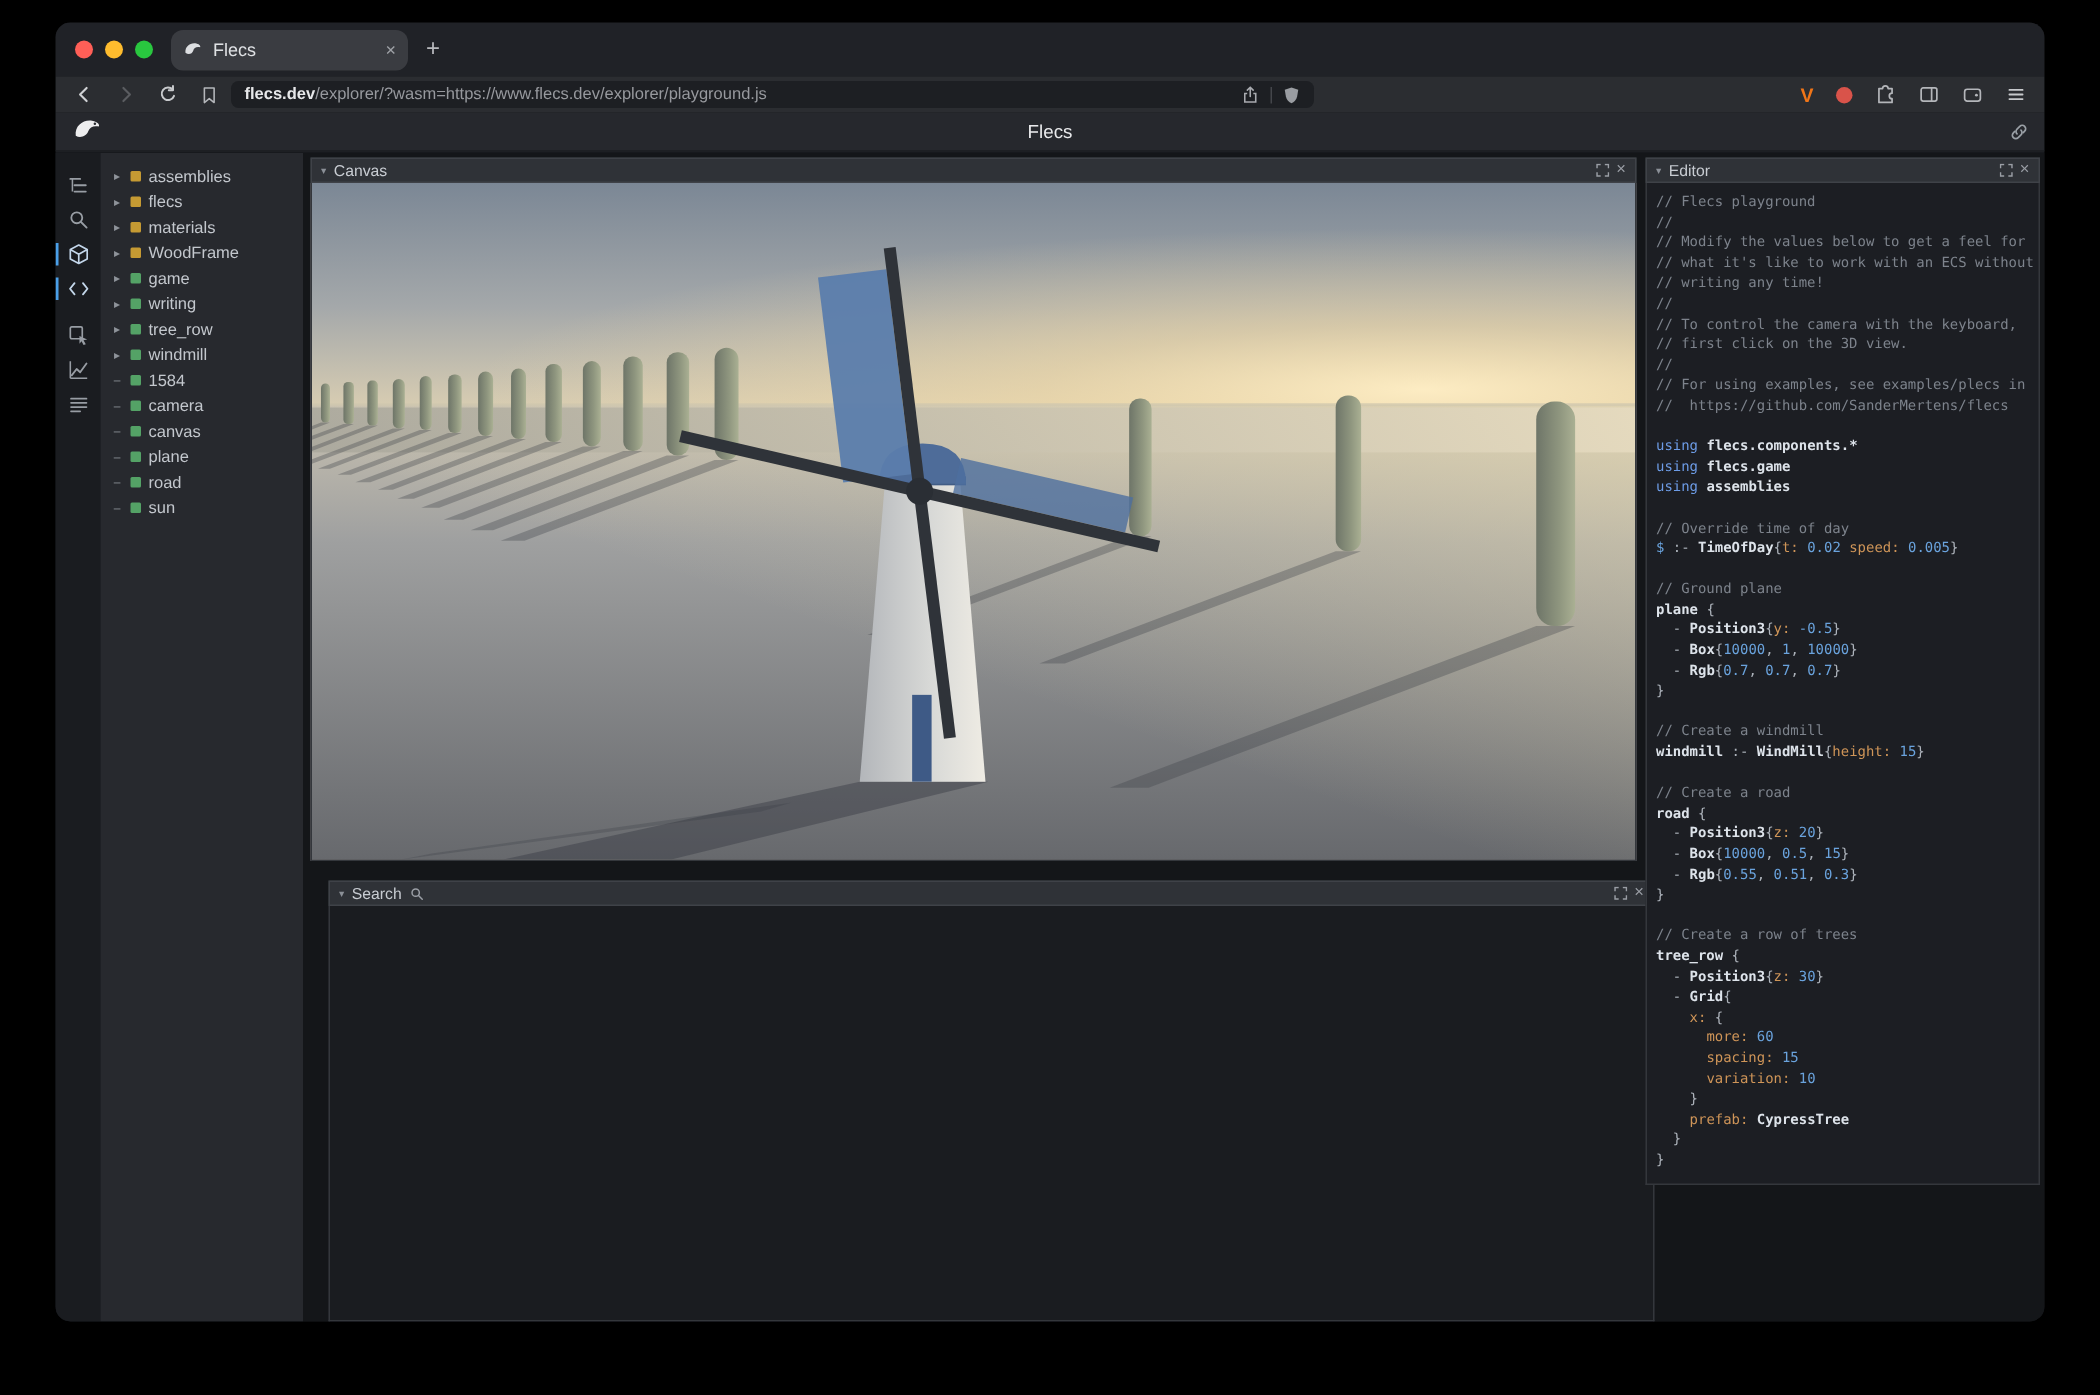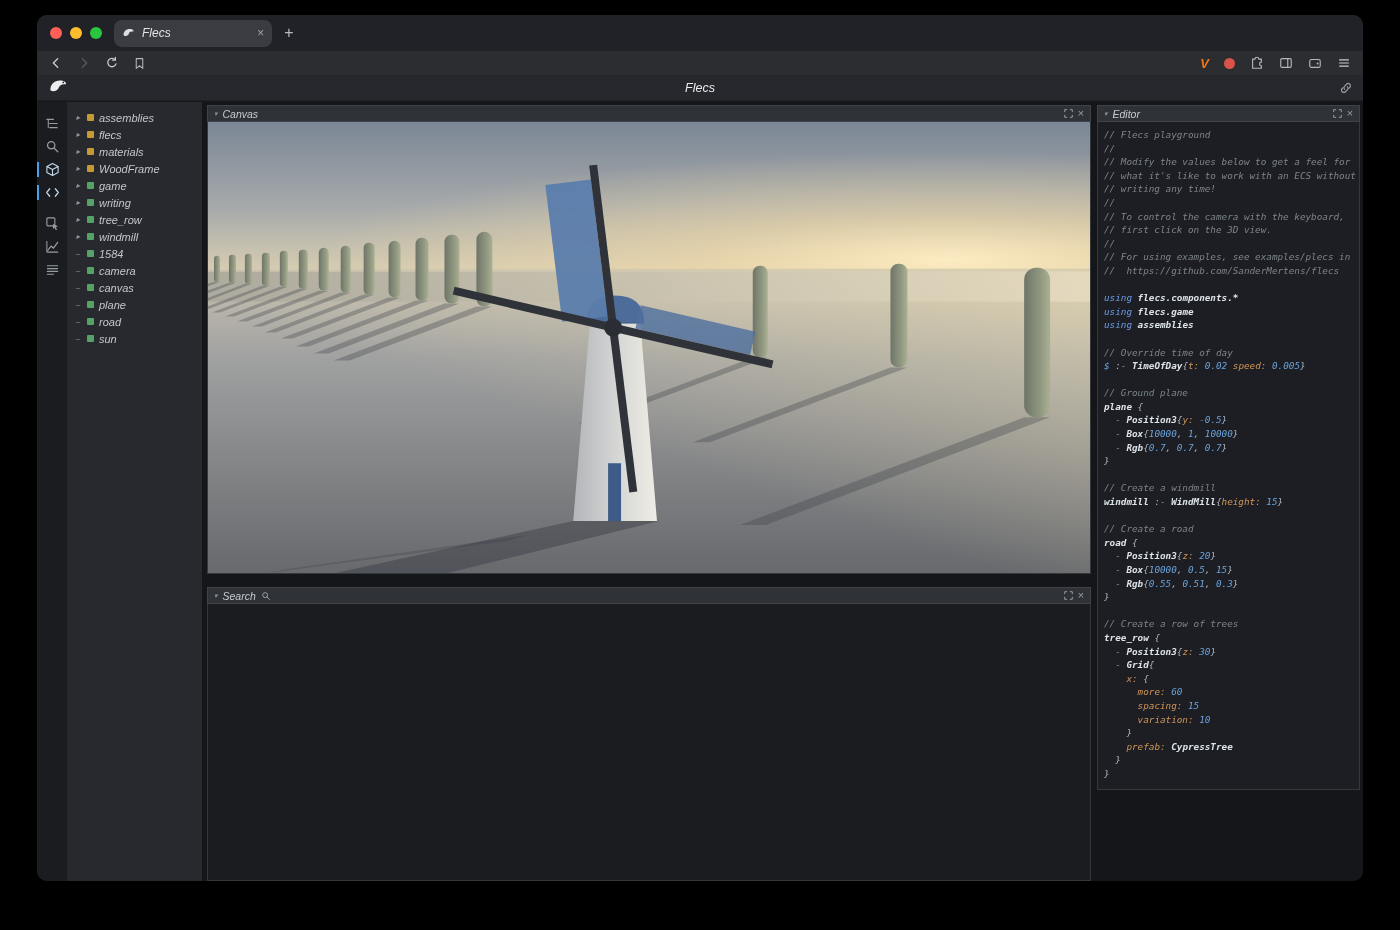--- a/index.html
+++ b/index.html
@@ -1,17 +1,17 @@
 <!DOCTYPE html>
 <html><head>
 <meta charset="utf-8">
 <style>
   * { box-sizing: border-box; margin: 0; padding: 0; }
   html,body { width:1400px; height:930px; background:#000; font-family:"Liberation Sans",sans-serif; overflow:hidden; }
-  .window { position:absolute; left:37px; top:15px; width:1326px; height:866px; background:#17191d; border-radius:10px; overflow:hidden;font-style:italic; }
+  .window { position:absolute; left:37px; top:15px; width:1326px; height:866px; background:#17191d; border-radius:10px; overflow:hidden; }
 
   
   .tabstrip { height:36px; background:#202227; display:flex; align-items:center; }
   .traffic { display:flex; gap:8px; padding:0 12px 0 13px; }
   .dot { width:12px; height:12px; border-radius:50%; }
   .tab { width:158px; height:27px; background:#3a3c41; border-radius:8px; display:flex; align-items:center; gap:7px; padding:0 8px; color:#dfe1e4; font-size:12px; }
   .tab .close { margin-left:auto; color:#9ea1a6; font-size:12px; cursor:default; }
   .newtab { color:#b8babe; font-size:16px; margin-left:12px; }
 
   .toolbar { height:24px; background:#2b2d31; display:flex; align-items:center; padding:0 12px; }
@@ -49,21 +49,21 @@
   .panel-h .chev { color:#8b9097; font-size:7px; }
   .panel-h .hsp { flex:1; }
   .panel-h .hic { display:flex; color:#9a9ea5; }
   .panel-h .x { color:#9a9ea5; font-size:11px; line-height:11px; }
   .panel-b { border:1px solid #34373c; border-top:none; }
 
   .canvas-panel { left:170px; top:3px; width:884px; }
   .canvas-body { height:452px; background:#888; overflow:hidden; }
   .canvas-body svg { display:block; width:100%; height:100%; }
 
-  .search-panel { left:170px; top:485px; width:884px; }
+  .search-panel { left:182px; top:485px; width:884px; }
   .search-body { height:277px; background:#1a1c20; }
 
   .editor-panel { left:1060px; top:3px; width:263px; }
   .editor-body { background:#1c1e23; padding:6px 2px 8px 6px; overflow:hidden; }
   .cl { font-family:"DejaVu Sans Mono",monospace; font-size:9.3px; line-height:13.6px; white-space:pre; color:#aeb4bc; }
   .tok-c { color:#7d838c; }
   .tok-k { color:#6d9ce6; }
   .tok-i { color:#dde3ea; font-weight:bold; }
   .tok-p { color:#cf9558; }
   .tok-n { color:#6aa3dd; }
@@ -107,20 +107,37 @@
       <svg width="14" height="14" viewBox="0 0 16 16">
           <path d="M12.6 9 A4.8 4.8 0 1 1 11.6 4.2" stroke="#c7c9cc" stroke-width="1.5" fill="none" stroke-linecap="round"></path>
           <path d="M11.8 1.6 L11.8 4.8 L8.6 4.8" stroke="#c7c9cc" stroke-width="1.5" fill="none" stroke-linecap="round" stroke-linejoin="round"></path>
         </svg>
     </span>
     <span class="navbtn" style="margin-right:4px;">
       <svg width="13" height="13" viewBox="0 0 16 16">
           <path d="M4 2 H12 V14 L8 10.8 L4 14 Z" stroke="#b4b6ba" stroke-width="1.3" fill="none" stroke-linejoin="round"></path>
         </svg>
     </span>
+    <div class="urlbar">
+      <span class="host">flecs.dev</span>
+        <span class="path">/explorer/?wasm=https://www.flecs.dev/explorer/playground.js</span>
+      <span class="sp"></span>
+      <span style="display:flex;">
+        <svg width="13" height="13" viewBox="0 0 16 16">
+            <path d="M5.5 6.5 H3.5 V13.5 H12.5 V6.5 H10.5" stroke="#a9abb0" stroke-width="1.3" fill="none"></path>
+            <path d="M8 1.5 V9 M5.6 3.8 L8 1.4 L10.4 3.8" stroke="#a9abb0" stroke-width="1.3" fill="none" stroke-linecap="round" stroke-linejoin="round"></path>
+          </svg>
+      </span>
+      <span class="url-div"></span>
+      <span style="display:flex;">
+        <svg width="12" height="13" viewBox="0 0 16 16">
+            <path d="M8 1 L14 3 L13 9 C12.5 12 10.2 13.9 8 15 C5.8 13.9 3.5 12 3 9 L2 3 Z" fill="#9a9da2"></path>
+          </svg>
+      </span>
+    </div>
     <span class="tool-sp"></span>
     <div class="cluster">
       <span class="vpn" style="color: rgb(240, 117, 24);">V</span>
       <span class="reddot" style="background: rgb(217, 83, 74);"></span>
       <span style="display:flex;">
         <svg width="14" height="14" viewBox="0 0 16 16">
             <path d="M5.8 3.5 a2.1 2.1 0 0 1 4.2 0 H13 V7 a2.1 2.1 0 0 0 0 4.2 V14 H3 V3.5 Z" stroke="#b4b6ba" stroke-width="1.3" fill="none" stroke-linejoin="round"></path>
           </svg>
       </span>
       <span style="display:flex;">

